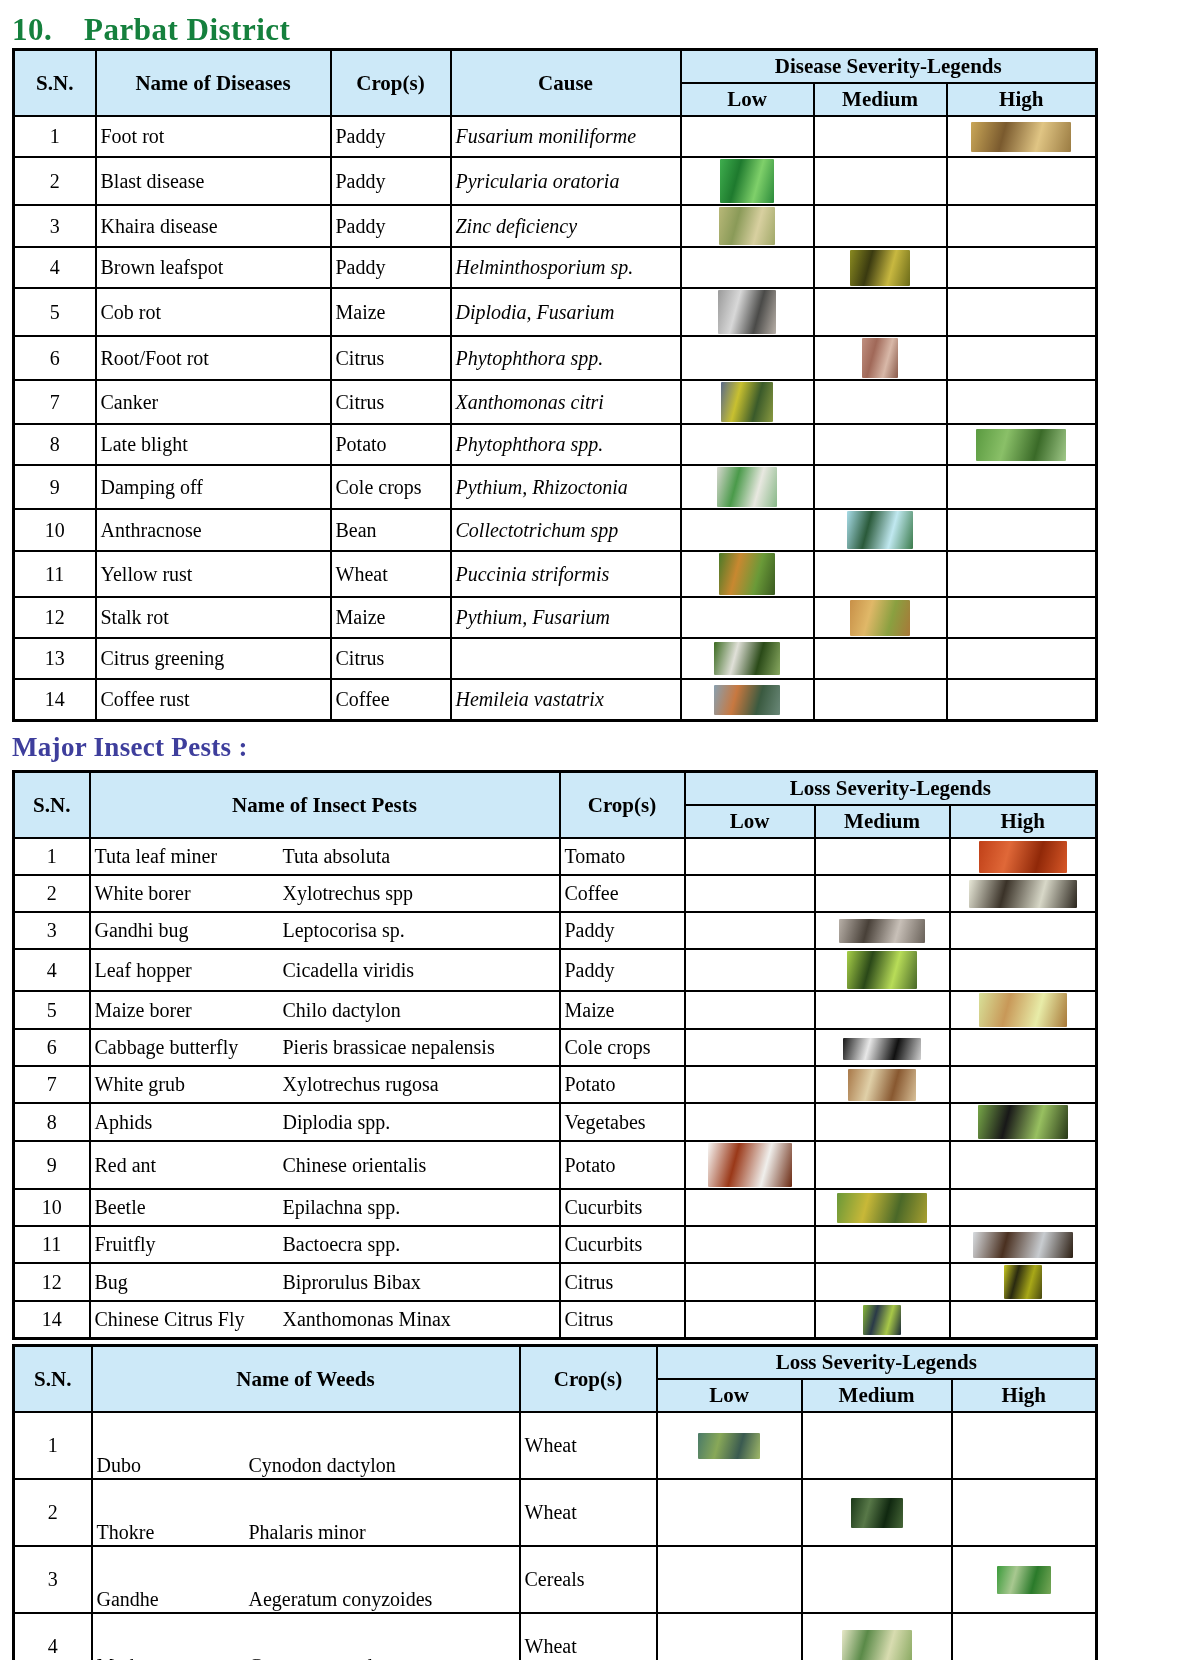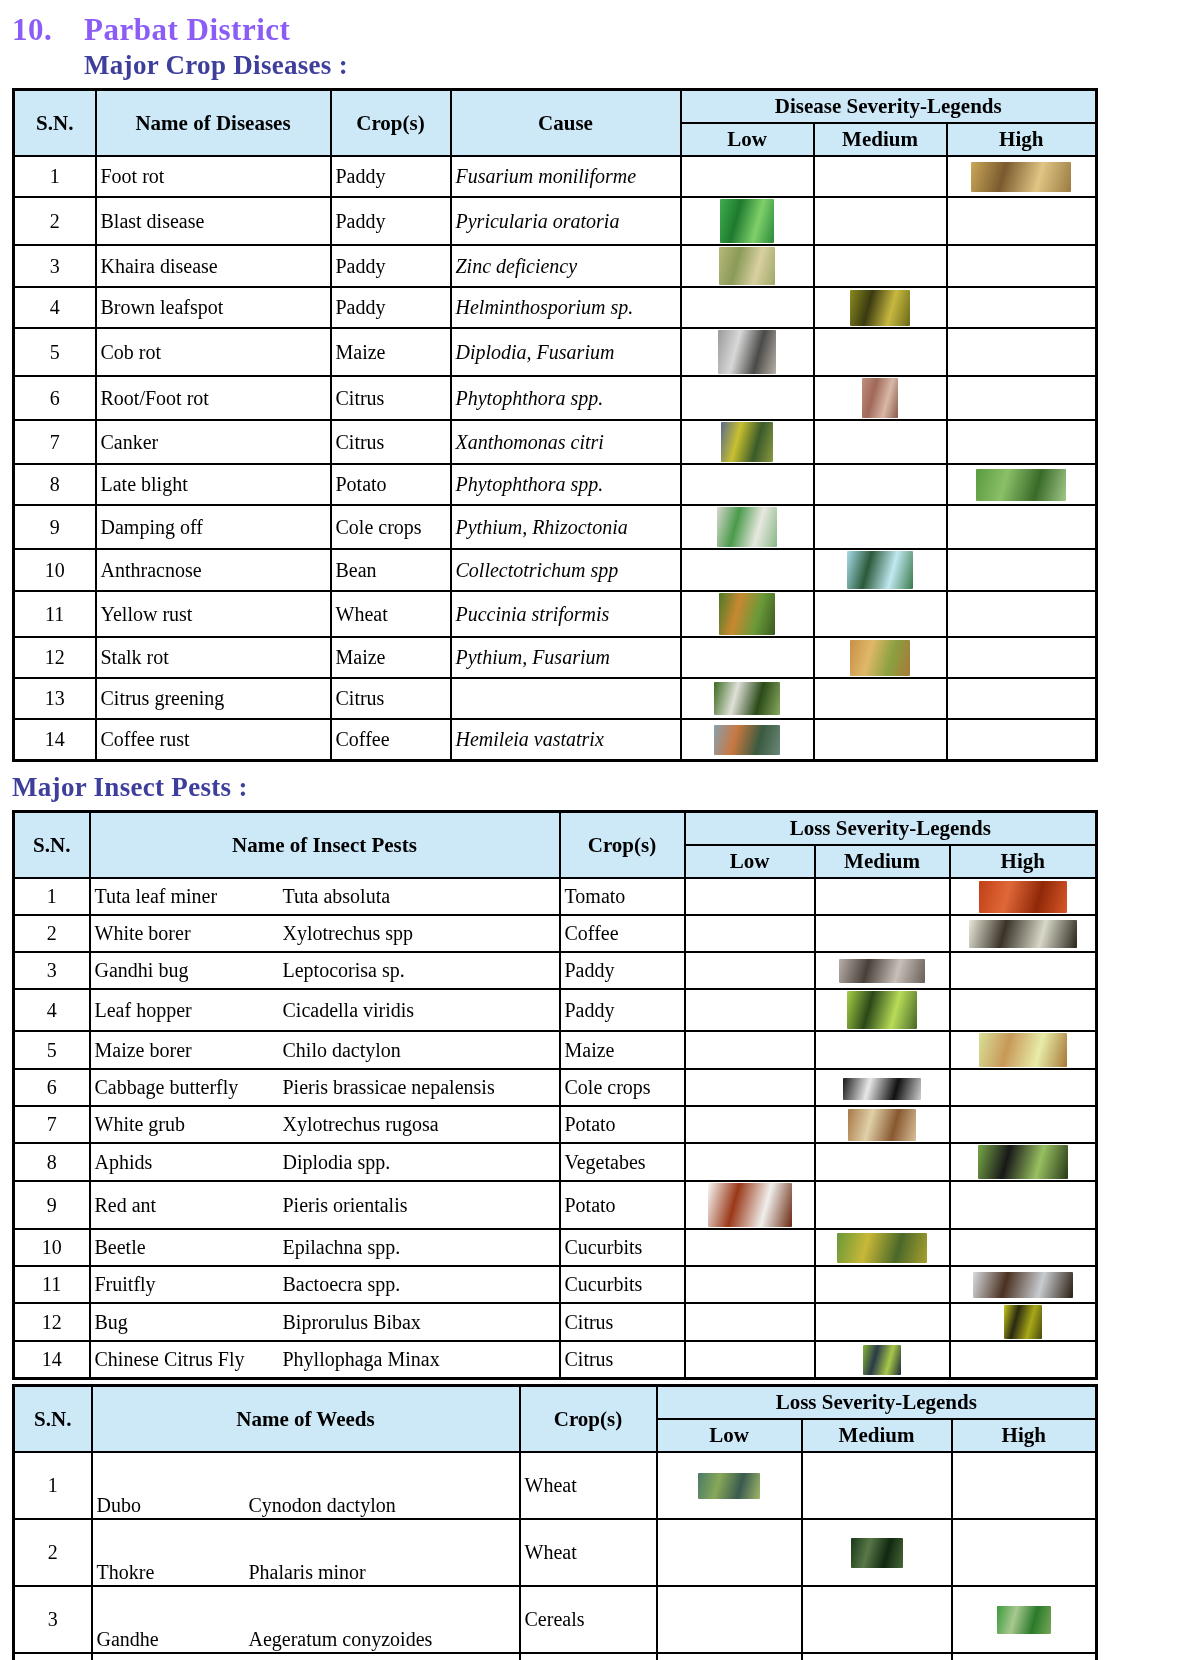--- a/index.html
+++ b/index.html
@@ -1,20 +1,20 @@
 <!DOCTYPE html>
 <html><head>
 <meta charset="utf-8">
 <style>
   html,body{margin:0;padding:0;background:#ffffff;}
   body{width:1197px;font-family:"Liberation Serif",serif;color:#000;}
   .page{padding:6px 14px 20px 12px;}
 
   .doc-title{margin:6px 0 0 0;display:flex;align-items:baseline;
-    font-weight:bold;font-size:31px;color:#8b5cf6;letter-spacing:.5px;}
+    font-weight:bold;font-size:31px;color:#15803d;letter-spacing:.5px;}
   .doc-num{display:inline-block;width:72px;}
   .section-heading{margin:10px 0 7px 0;font-weight:bold;font-size:27px;
     color:#3e3e9c;letter-spacing:.3px;}
   .section-heading.indent{margin:2px 0 7px 72px;}
 
   table.grid{border-collapse:collapse;table-layout:fixed;width:1083px;
     border:3px solid #000;margin:0 0 4px 0;}
   table.grid th,table.grid td{border:2px solid #000;overflow:hidden;
     font-size:20px;vertical-align:middle;padding:1px 4px;}
   table.grid th{background:#cde9f8;font-weight:bold;font-size:21px;
@@ -52,21 +52,20 @@
 </style>
 </head>
 <body>
 
 <div class="page">
   <div class="doc-title">
     <span class="doc-num">10.</span>
     <span>Parbat District</span>
   </div>
 
-  <h2 class="section-heading indent">Major Crop Diseases :</h2>
   <div id="diseases-mount">
       <table class="grid diseases">
         <colgroup>
           <col class="c0">
           <col class="c1">
           <col class="c2">
           <col class="c3">
           <col class="c4">
           <col class="c5">
           <col class="c6">
@@ -300,21 +299,21 @@
           <tr>
             <td class="sn">8</td>
             <td class="name"><span class="common">Aphids</span><span class="sci">Diplodia spp.</span></td>
             <td class="crop">Vegetabes</td>
             <td class="sev"></td>
             <td class="sev"></td>
             <td class="sev"><div class="thumb" style="width: 90px; height: 34px; background-image: linear-gradient(105deg, rgb(120, 168, 72) 0%, rgb(24, 24, 24) 33%, rgb(152, 192, 96) 67%, rgb(40, 56, 24) 100%);"></div></td>
           </tr>
           <tr>
             <td class="sn">9</td>
-            <td class="name"><span class="common">Red ant</span><span class="sci">Pieris orientalis</span></td>
+            <td class="name"><span class="common">Red ant</span><span class="sci">Chinese orientalis</span></td>
             <td class="crop">Potato</td>
             <td class="sev"><div class="thumb" style="width: 84px; height: 44px; background-image: linear-gradient(105deg, rgb(248, 248, 246) 0%, rgb(154, 56, 24) 33%, rgb(240, 239, 236) 67%, rgb(106, 40, 16) 100%);"></div></td>
             <td class="sev"></td>
             <td class="sev"></td>
           </tr>
           <tr>
             <td class="sn">10</td>
             <td class="name"><span class="common">Beetle</span><span class="sci">Epilachna spp.</span></td>
             <td class="crop">Cucurbits</td>
             <td class="sev"></td>
@@ -332,21 +331,21 @@
           <tr>
             <td class="sn">12</td>
             <td class="name"><span class="common">Bug</span><span class="sci">Biprorulus Bibax</span></td>
             <td class="crop">Citrus</td>
             <td class="sev"></td>
             <td class="sev"></td>
             <td class="sev"><div class="thumb" style="width: 38px; height: 34px; background-image: linear-gradient(105deg, rgb(202, 202, 32) 0%, rgb(42, 42, 16) 33%, rgb(168, 168, 24) 67%, rgb(72, 72, 16) 100%);"></div></td>
           </tr>
           <tr>
             <td class="sn">14</td>
-            <td class="name"><span class="common">Chinese Citrus Fly</span><span class="sci">Phyllophaga Minax</span></td>
+            <td class="name"><span class="common">Chinese Citrus Fly</span><span class="sci">Xanthomonas Minax</span></td>
             <td class="crop">Citrus</td>
             <td class="sev"></td>
             <td class="sev"><div class="thumb" style="width: 38px; height: 30px; background-image: linear-gradient(105deg, rgb(136, 184, 56) 0%, rgb(42, 58, 72) 33%, rgb(168, 200, 72) 67%, rgb(26, 42, 56) 100%);"></div></td>
             <td class="sev"></td>
           </tr>
         </tbody>
       </table>
     </div>
 
   <div id="weeds-mount">

